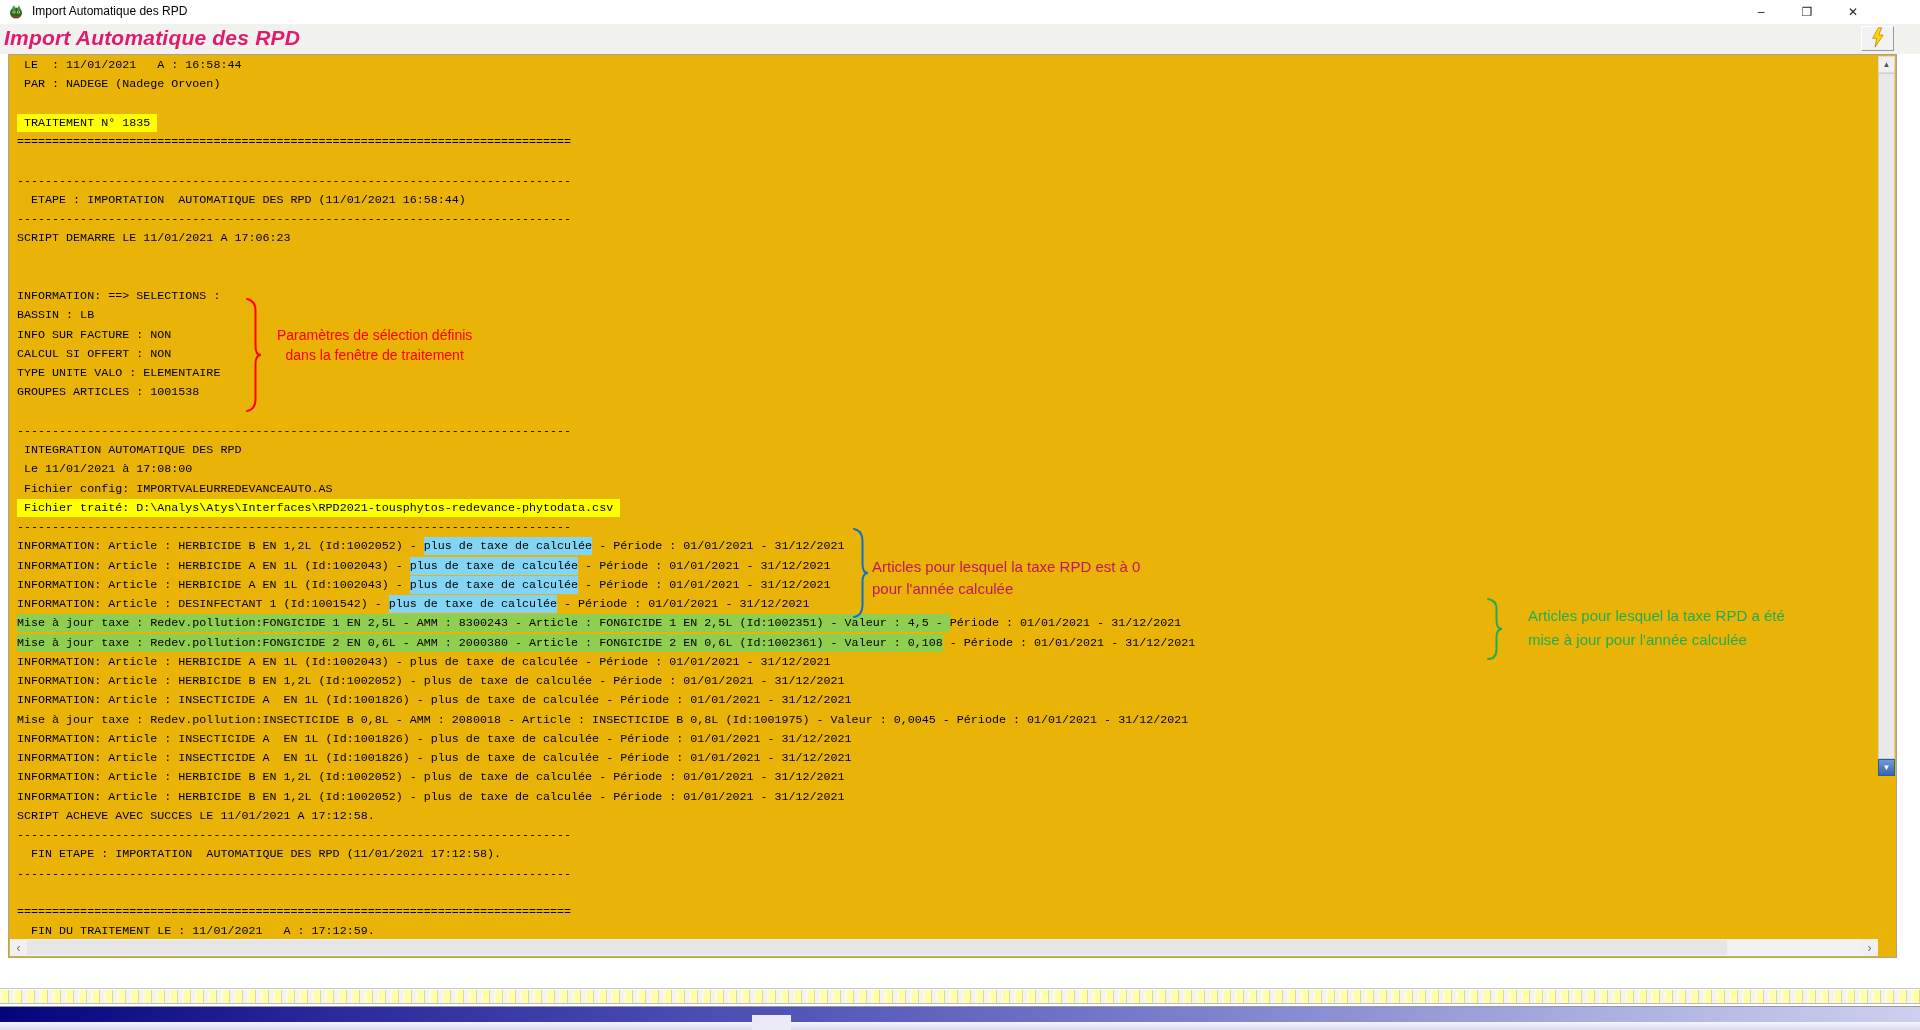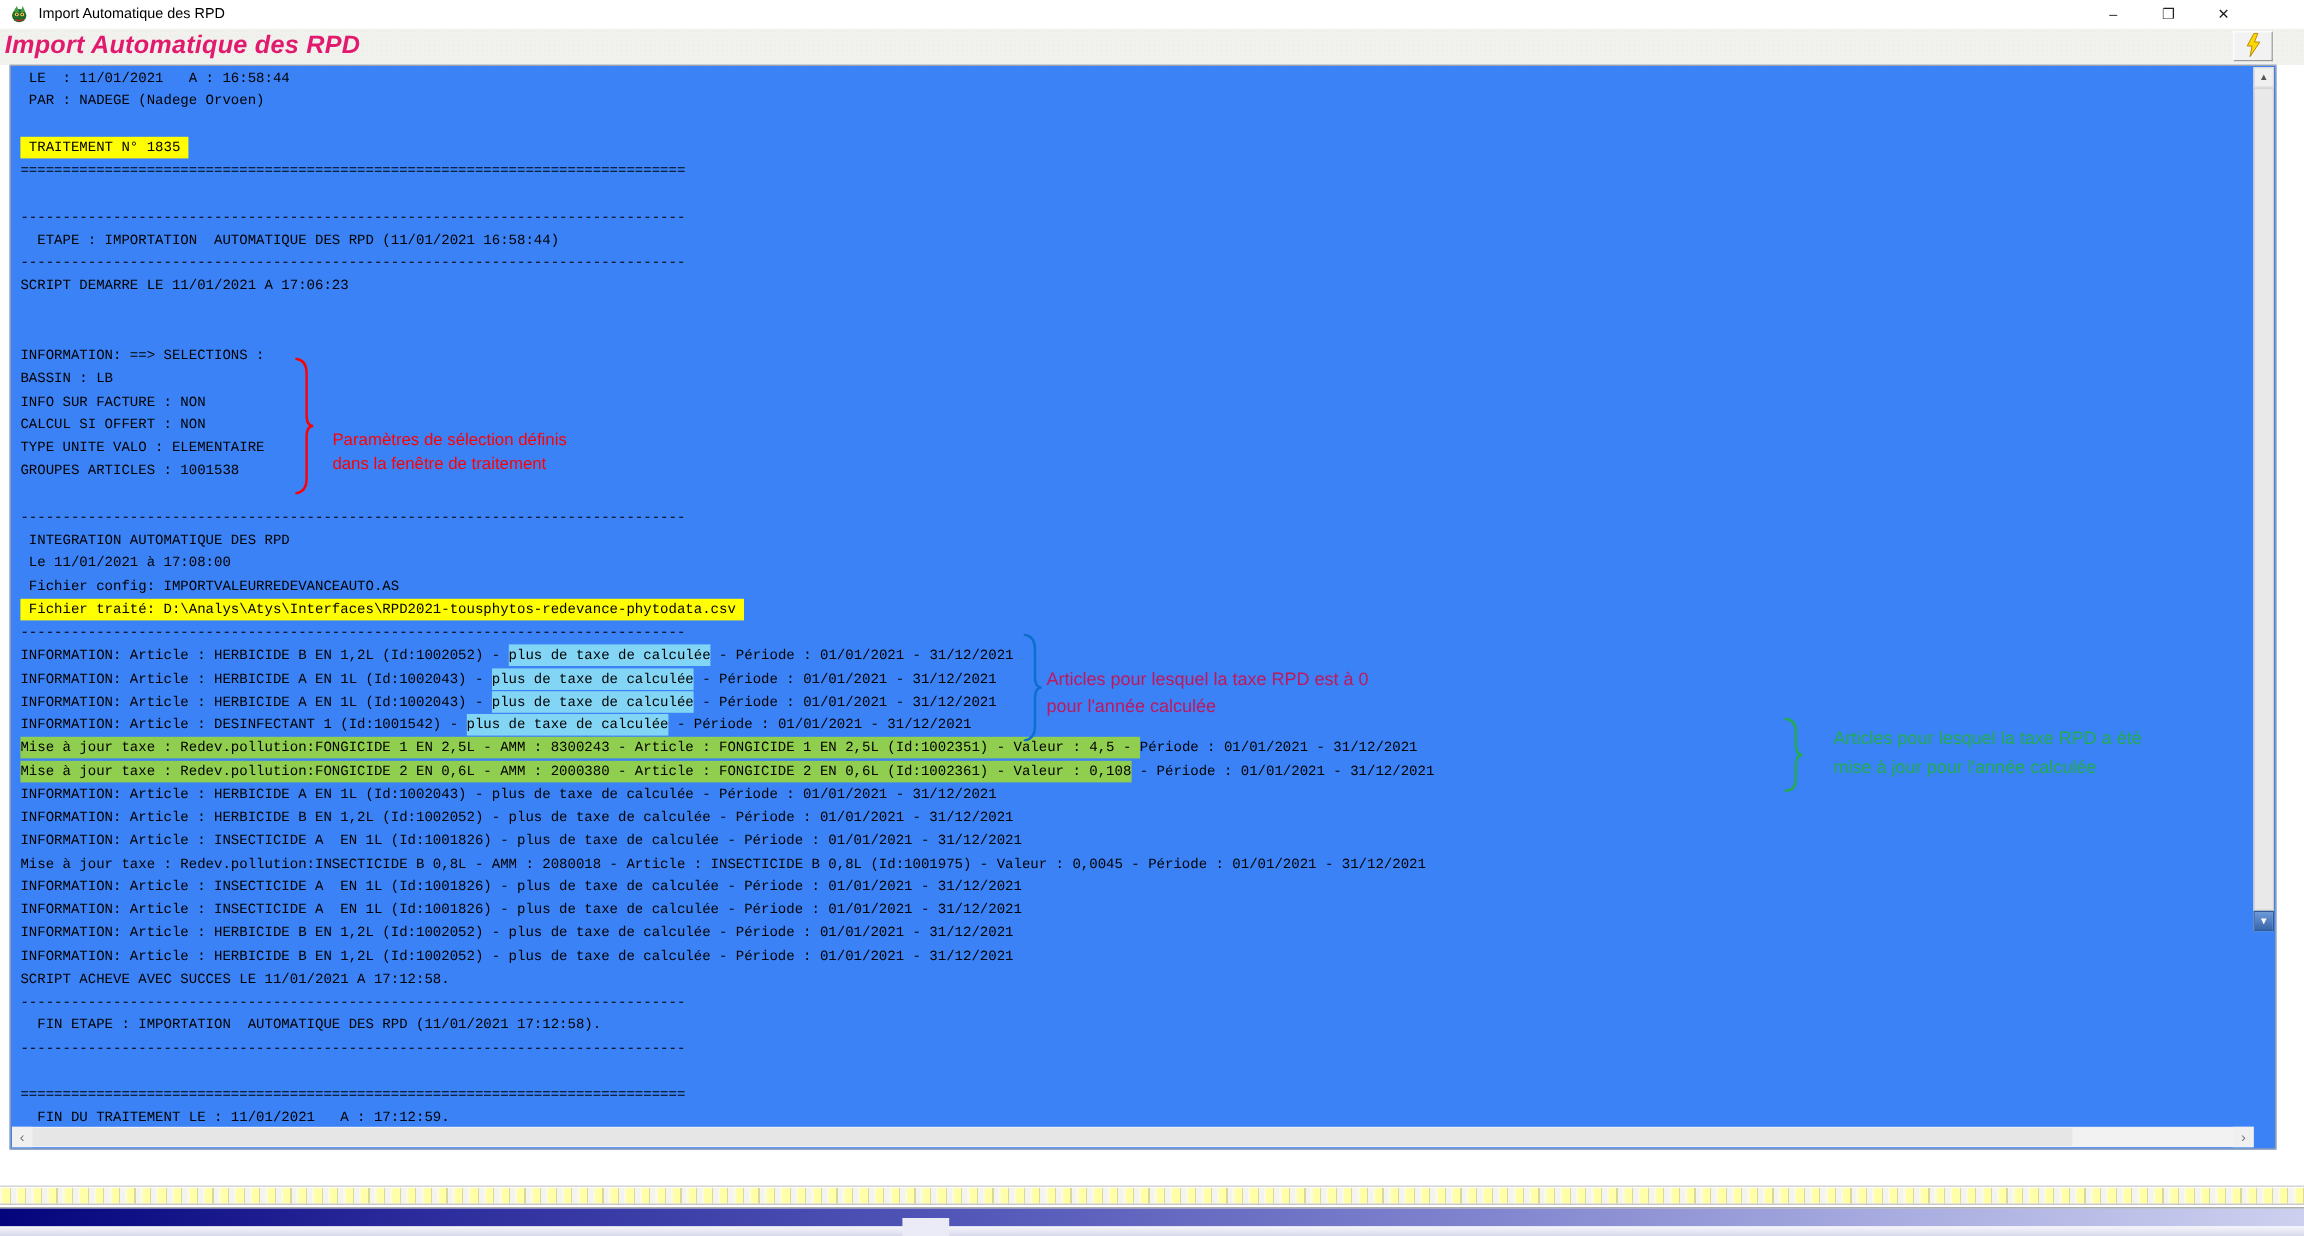--- a/index.html
+++ b/index.html
@@ -17,21 +17,21 @@
   
   .header{position:absolute;left:0;top:24px;width:1920px;height:30px;background:#f1f1ee;
           background-image:radial-gradient(#e4e4e0 9%, transparent 10%);background-size:4px 4px;}
   .headertitle{position:absolute;left:4px;top:2px;font-size:21px;font-weight:bold;font-style:italic;
                letter-spacing:.2px;}
   .boltbtn{position:absolute;right:26px;top:2px;width:33px;height:25px;background:#f2f2f2;
            border:1px solid #999;border-top-color:#fff;border-left-color:#fff;padding:0;
            display:flex;align-items:center;justify-content:center;}
 
   
-  .logframe{position:absolute;left:8px;top:54px;width:1889px;height:904px;background:#3b82f6;
+  .logframe{position:absolute;left:8px;top:54px;width:1889px;height:904px;background:#eab308;
             border:1px solid #a3a3a3;box-sizing:border-box;}
   .logcontent{position:absolute;left:0;top:0;right:18px;bottom:18px;overflow:hidden;
               padding:1px 0 0 8px;
               font-family:"Liberation Mono","DejaVu Sans Mono",monospace;
               font-size:11.7px;line-height:19.25px;color:#000;white-space:pre;}
   .logline{height:19.25px;}
   .logline span.hl{padding:2px 0;}
 
   
   .vscroll{position:absolute;top:1px;right:1px;width:17px;height:720px;background:#f4f4f4;}
@@ -48,21 +48,21 @@
   .hbtn{position:absolute;top:0;width:17px;height:17px;display:flex;align-items:center;justify-content:center;
         font-size:12px;color:#777;background:#f0f0f0;}
   .hleft{left:0;}
   .hright{right:0;}
   .hthumb{position:absolute;left:17px;top:1px;height:15px;width:1700px;background:#e6e6e6;}
 
   
   .annolayer{position:absolute;left:0;top:0;width:1920px;height:1030px;pointer-events:none;}
   .brace{position:absolute;}
   .annotext{position:absolute;font-family:"Liberation Sans",sans-serif;}
-  .anno-red{left:277px;top:356px;font-size:14px;line-height:20px;}
+  .anno-red{left:277px;top:325px;font-size:14px;line-height:20px;text-align:center;}
   .anno-blue{left:872px;top:556px;font-size:15px;line-height:22px;}
   .anno-green{left:1528px;top:604px;font-size:15px;line-height:24px;}
 
   
   .bottombar{position:absolute;left:0;top:958px;width:1920px;height:30px;background:#f1f1ee;
              background-image:radial-gradient(#e2e2de 9%, transparent 10%);background-size:4px 4px;
              border-top:1px solid #ffffff;box-sizing:border-box;}
   .printbtn{position:absolute;right:58px;top:4px;width:76px;height:22px;background:#f4f4f4;
             border:1px solid #6d6d6d;border-top-color:#fff;border-left-color:#fff;
             box-shadow:1px 1px 0 #555;display:flex;align-items:center;justify-content:center;

